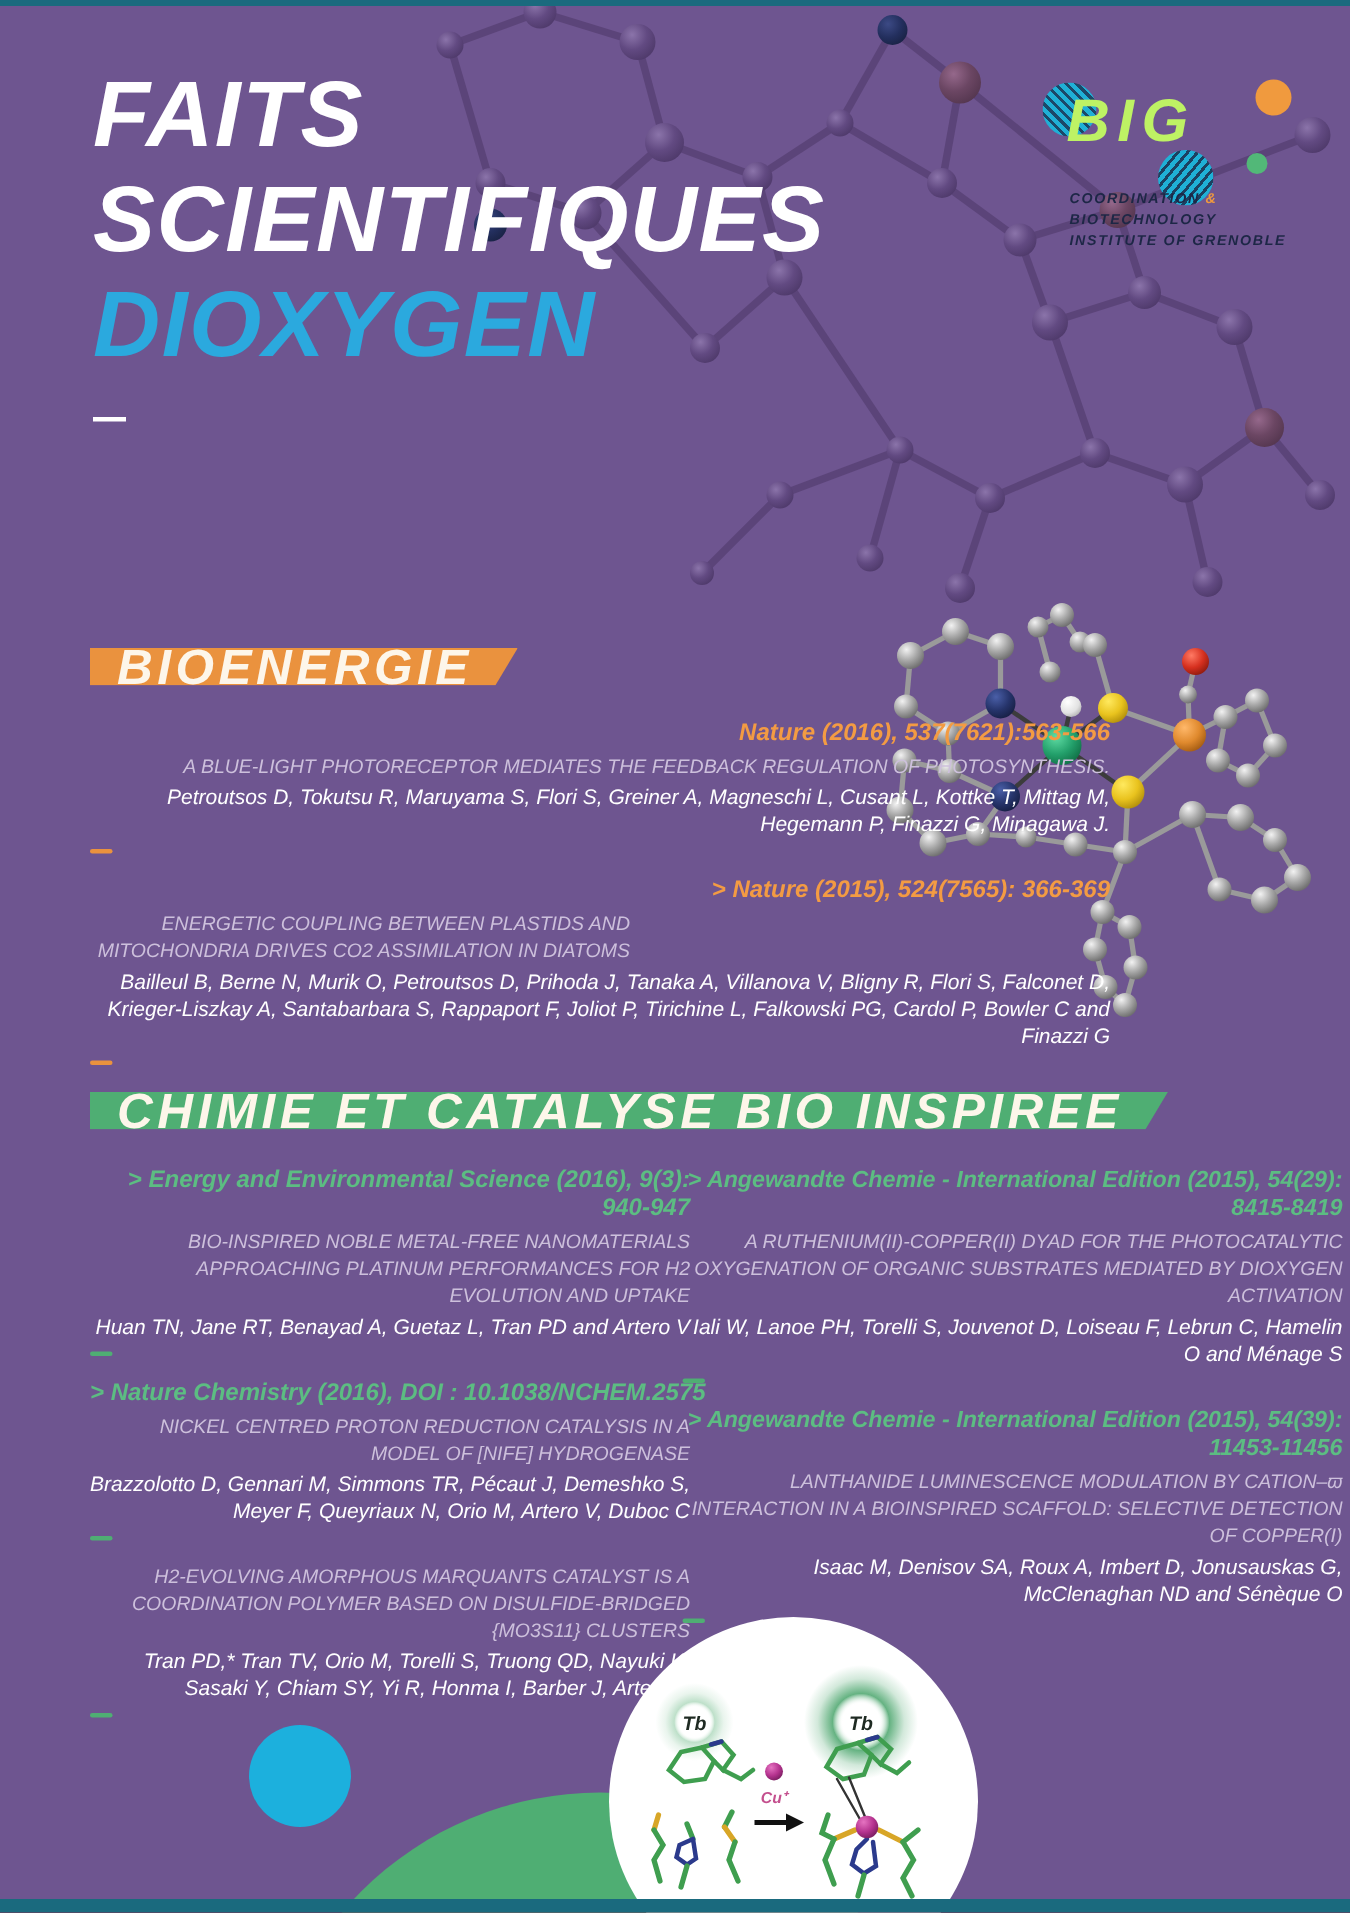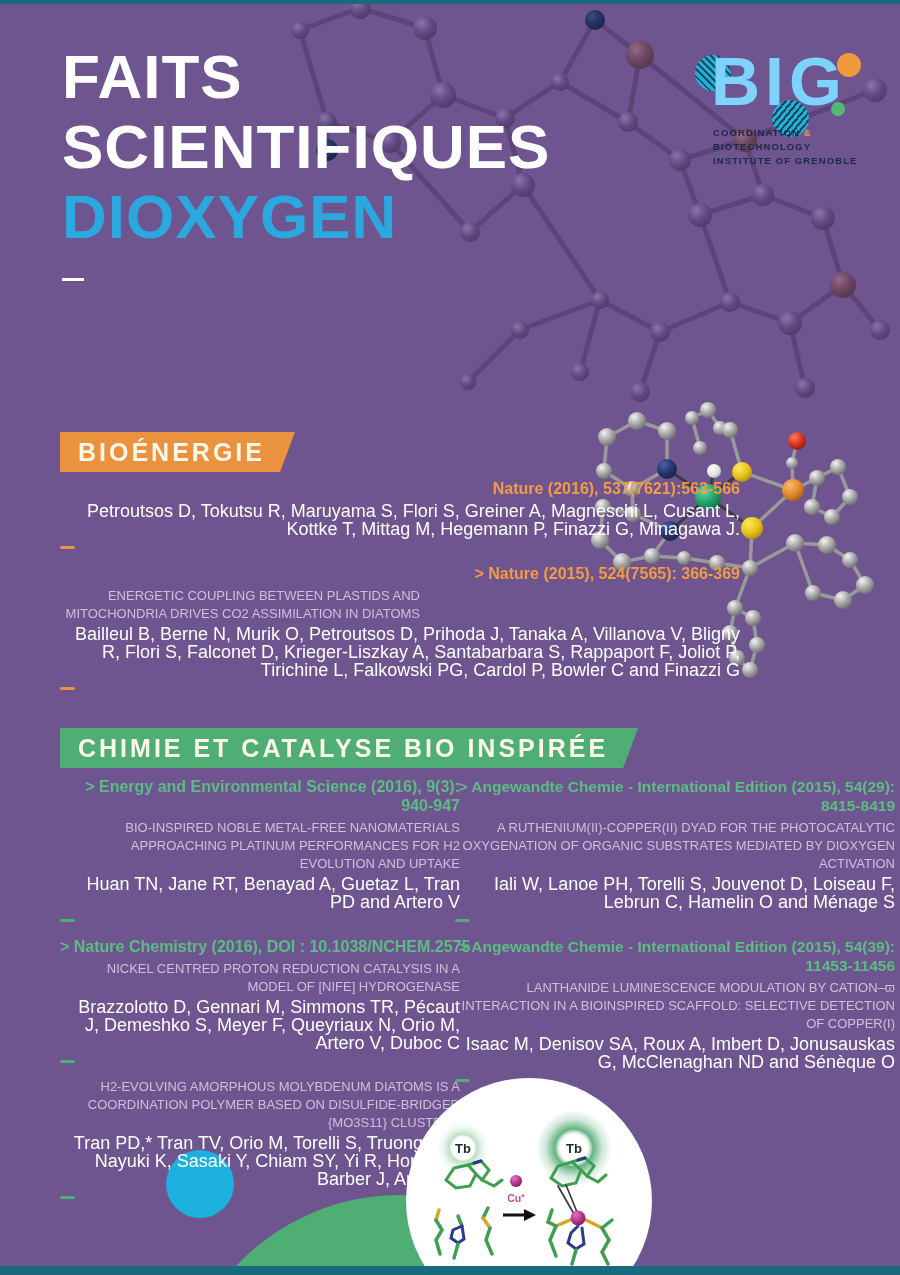--- a/index.html
+++ b/index.html
@@ -1,19 +1,20 @@
 <!DOCTYPE html>
 <html><head>
 <meta charset="utf-8">
 <style>
   html,body{margin:0;padding:0;background:#444;}
   .poster{
     position:relative;width:900px;height:1275px;overflow:hidden;
     background:#6e5590;
     font-family:"Liberation Sans",sans-serif;
+    font-style:italic;
   }
   .edge-bar{position:absolute;left:0;width:100%;background:#1a6a7e;z-index:8;}
   .edge-bar.top{top:0;height:4px;}
   .edge-bar.bottom{bottom:0;height:9px;}
 
   
   .net-svg{position:absolute;left:0;top:0;z-index:1;pointer-events:none;}
   .mol-svg{position:absolute;left:560px;top:390px;z-index:2;pointer-events:none;}
 
   
@@ -26,49 +27,49 @@
 
   
   .logo{position:absolute;left:695px;top:50px;width:195px;height:125px;z-index:3;}
   .logo .dot{position:absolute;border-radius:50%;}
   .logo .dot.cyan1{left:0px;top:5px;width:36px;height:36px;background:#1fb0d6;
       background-image:repeating-linear-gradient(45deg, rgba(27,37,67,.75) 0 2px, transparent 2px 5px);}
   .logo .dot.orange{left:142px;top:3px;width:24px;height:24px;background:#f09a3e;}
   .logo .dot.green{left:136px;top:52px;width:14px;height:14px;background:#52b878;}
   .logo .dot.cyan2{left:77px;top:50px;width:37px;height:37px;background:#1fb0d6;
       background-image:repeating-linear-gradient(-50deg, rgba(27,37,67,.8) 0 2px, transparent 2px 5px);z-index:3;}
-  .logo-acronym{position:absolute;left:16px;top:0px;font-size:68px;line-height:62px;
-      font-weight:bold;letter-spacing:5px;color:#7dd3fc;z-index:2;}
+  .logo-acronym{position:absolute;left:16px;top:0px;font-size:40px;line-height:62px;
+      font-weight:bold;letter-spacing:5px;color:#bef264;z-index:2;}
   .logo-sub{position:absolute;left:18px;top:76px;font-size:9.5px;line-height:14px;
       font-weight:bold;letter-spacing:1.1px;color:#1d2746;z-index:4;white-space:nowrap;}
   .logo-sub .amp{color:#f09a3e;}
 
   
   .section-header{
-    position:absolute;height:40px;display:flex;align-items:center;z-index:3;
-    padding:0 30px 0 18px;color:#fdf6ea;font-size:25px;font-weight:bold;letter-spacing:3px;
+    position:absolute;height:25px;display:flex;align-items:center;z-index:3;
+    padding:0 30px 0 18px;color:#fdf6ea;font-size:33px;font-weight:bold;letter-spacing:3px;
     clip-path:polygon(0 0,100% 0,calc(100% - 15px) 100%,0 100%);
   }
   .section-header.bio{left:60px;top:432px;background:#ea923e;}
   .section-header.chimie{left:60px;top:728px;background:#4fae73;}
 
   
   .col{position:absolute;z-index:3;text-align:right;}
   .bio-body{left:60px;top:479px;width:680px;}
   .chimie-left{left:60px;top:777px;width:400px;}
   .chimie-right{left:455px;top:777px;width:440px;}
   .entry{margin-bottom:15px;}
   .entry .ref{font-size:16px;font-weight:bold;line-height:19px;margin-bottom:4px;}
   .entry .ref.nowrap{white-space:nowrap;}
   .chimie-right .entry .ref{font-size:15.5px;}
   .bio-body .ref{color:#f39b43;}
   .chimie-left .ref,.chimie-right .ref{color:#5cbd82;}
   .entry .etitle{font-size:13px;line-height:18px;color:#cdc0dc;margin-bottom:2px;}
   .entry .etitle.maxw360{max-width:360px;}
-  .entry .authors{font-size:18px;line-height:18px;color:#ffffff;}
+  .entry .authors{font-size:14px;line-height:18px;color:#ffffff;}
   .entry .dash{width:15px;height:3px;margin-top:8px;border-radius:2px;}
   .bio-body .dash{background:#ea923e;}
   .chimie-left .dash,.chimie-right .dash{background:#4fae73;}
 
   
   .cyan-circle{position:absolute;left:166px;top:1150px;width:68px;height:68px;border-radius:50%;
       background:#1cb0dd;z-index:2;}
   .green-circle{position:absolute;left:175px;top:1195px;width:450px;height:450px;border-radius:50%;
       background:#4fae73;z-index:2;}
   .white-circle{position:absolute;left:406px;top:1078px;width:246px;height:246px;border-radius:50%;
@@ -333,20 +334,21 @@
       <span>COORDINATION </span><span class="amp">&amp;</span><br>
       <span>BIOTECHNOLOGY</span><br>
       <span>INSTITUTE OF GRENOBLE</span>
     </div>
   </div>
 
   <div class="section-header bio">BIOÉNERGIE</div>
   <div class="col bio-body">
     <div class="entry">
       <div class="ref">Nature (2016), 537(7621):563-566</div>
+      <div class="etitle">A BLUE-LIGHT PHOTORECEPTOR MEDIATES THE FEEDBACK REGULATION OF PHOTOSYNTHESIS.</div>
       <div class="authors">Petroutsos D, Tokutsu R, Maruyama S, Flori S, Greiner A, Magneschi L, Cusant L, Kottke T, Mittag M, Hegemann P, Finazzi G, Minagawa J.</div>
       <div class="dash"></div>
     </div>
     <div class="entry">
       <div class="ref">&gt; Nature (2015), 524(7565): 366-369</div>
       <div class="etitle maxw360">ENERGETIC COUPLING BETWEEN PLASTIDS AND MITOCHONDRIA DRIVES CO2 ASSIMILATION IN DIATOMS</div>
       <div class="authors">Bailleul B, Berne N, Murik O, Petroutsos D, Prihoda J, Tanaka A, Villanova V, Bligny R, Flori S, Falconet D, Krieger-Liszkay A, Santabarbara S, Rappaport F, Joliot P, Tirichine L, Falkowski PG, Cardol P, Bowler C and Finazzi G</div>
       <div class="dash"></div>
     </div>
   </div>
@@ -360,21 +362,21 @@
       <div class="authors">Huan TN, Jane RT, Benayad A, Guetaz L, Tran PD and Artero V</div>
       <div class="dash"></div>
     </div>
     <div class="entry">
       <div class="ref nowrap">&gt; Nature Chemistry (2016), DOI : 10.1038/NCHEM.2575</div>
       <div class="etitle">NICKEL CENTRED PROTON REDUCTION CATALYSIS IN A MODEL OF [NIFE] HYDROGENASE</div>
       <div class="authors">Brazzolotto D, Gennari M, Simmons TR, Pécaut J, Demeshko S, Meyer F, Queyriaux N, Orio M, Artero V, Duboc C</div>
       <div class="dash"></div>
     </div>
     <div class="entry">
-      <div class="etitle">H2-EVOLVING AMORPHOUS MOLYBDENUM DIATOMS IS A COORDINATION POLYMER BASED ON DISULFIDE-BRIDGED {MO3S11} CLUSTERS</div>
+      <div class="etitle">H2-EVOLVING AMORPHOUS MARQUANTS CATALYST IS A COORDINATION POLYMER BASED ON DISULFIDE-BRIDGED {MO3S11} CLUSTERS</div>
       <div class="authors">Tran PD,* Tran TV, Orio M, Torelli S, Truong QD, Nayuki K, Sasaki Y, Chiam SY, Yi R, Honma I, Barber J, Artero V</div>
       <div class="dash"></div>
     </div>
   </div>
 
   <div class="col chimie-right">
     <div class="entry">
       <div class="ref">&gt; Angewandte Chemie - International Edition (2015), 54(29): 8415-8419</div>
       <div class="etitle">A RUTHENIUM(II)-COPPER(II) DYAD FOR THE PHOTOCATALYTIC OXYGENATION OF ORGANIC SUBSTRATES MEDIATED BY DIOXYGEN ACTIVATION</div>
       <div class="authors">Iali W, Lanoe PH, Torelli S, Jouvenot D, Loiseau F, Lebrun C, Hamelin O and Ménage S</div>

